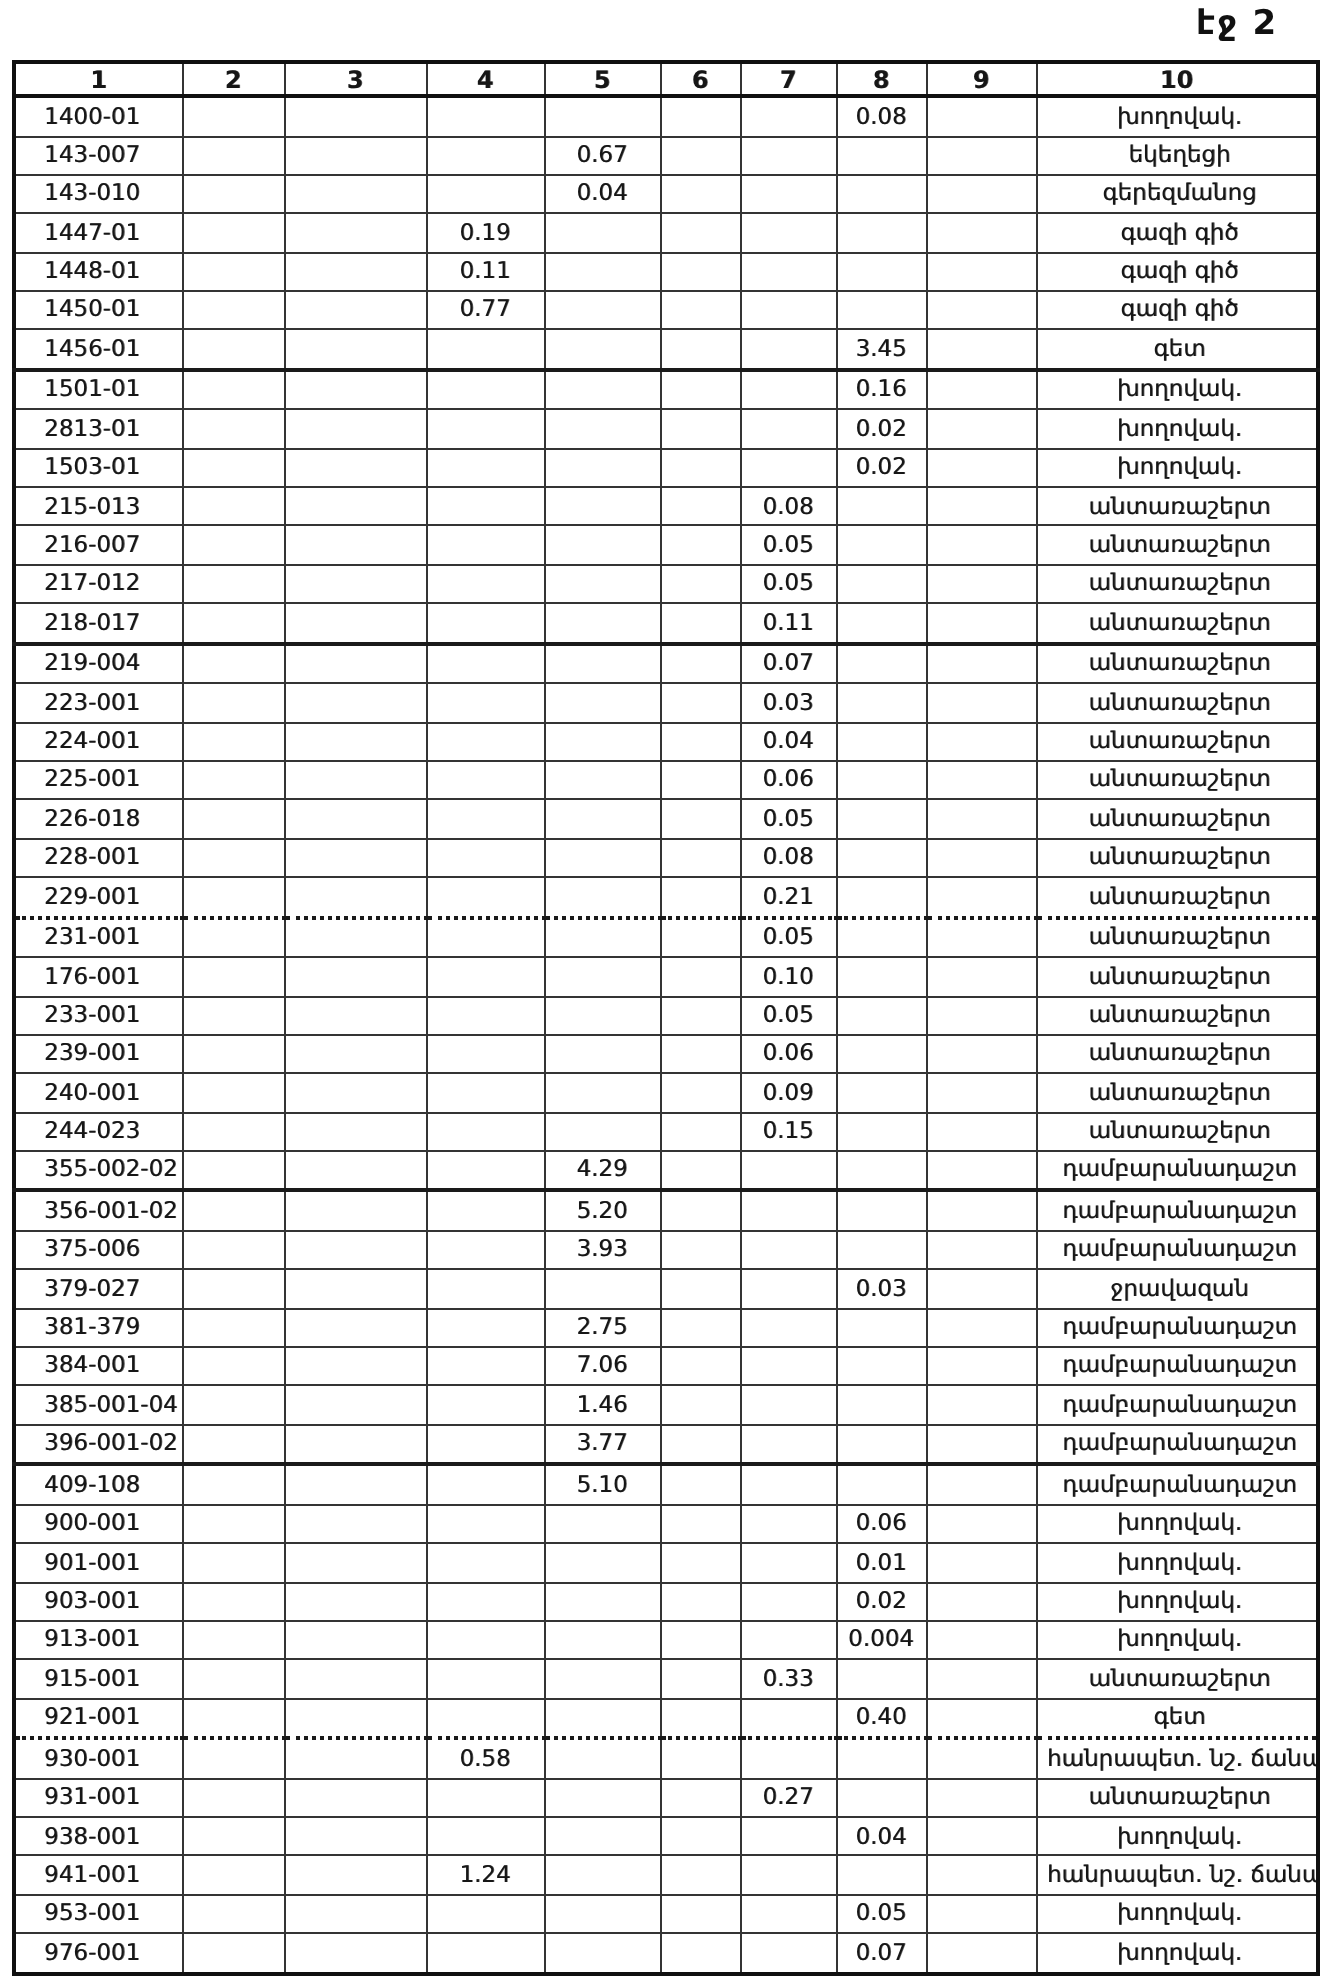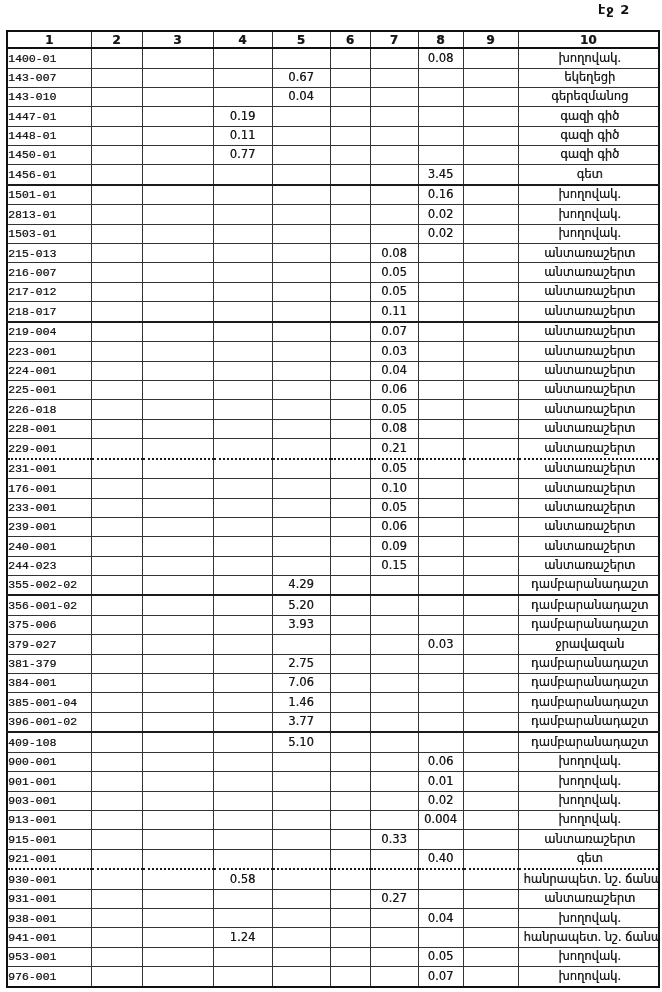--- a/index.html
+++ b/index.html
@@ -9,21 +9,21 @@
     height: 992px;
     background: #ffffff;
     font-family: "DejaVu Sans", sans-serif;
     position: relative;
     overflow: hidden;
   }
   .page-label {
     position: absolute;
     top: 2px;
     left: 598px;
-    font-size: 13px;
+    font-size: 17px;
     font-weight: bold;
     color: #111;
     letter-spacing: 1px;
   }
   .doc-table {
     position: absolute;
     left: 6px;
     top: 30px;
     width: 652px;
     height: 958px;
@@ -47,21 +47,21 @@
     border-bottom: 2px solid #101010;
   }
   .doc-table td {
     font-size: 11.5px;
     line-height: 1;
   }
   
   .doc-table tbody tr:nth-child(3n) td { border-bottom-style: dotted; border-bottom-color: #4a4a4a; }
   .doc-table tbody tr:nth-child(7n) td { border-bottom-width: 2px; border-bottom-color: #1a1a1a; }
 
-  td.c1  { text-align: left;  padding-left: 0; font-family: Liberation Mono, monospace; }
+  td.c1  { text-align: left;  padding-left: 14px; }
   td.c2, td.c3, td.c4, td.c5, td.c6, td.c7, td.c8, td.c9 { text-align: center; }
   td.c10 { text-align: center;  padding-left: 5px; }
 </style>
 </head>
 <body>
 
 <div class="page-label">էջ 2</div>
 
 <table class="doc-table">
   <colgroup>

